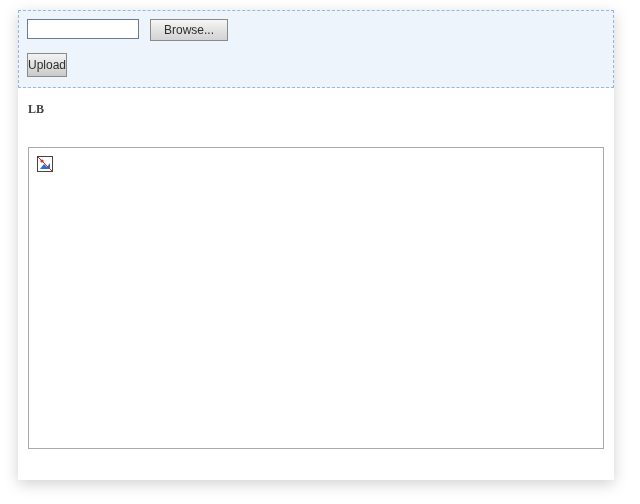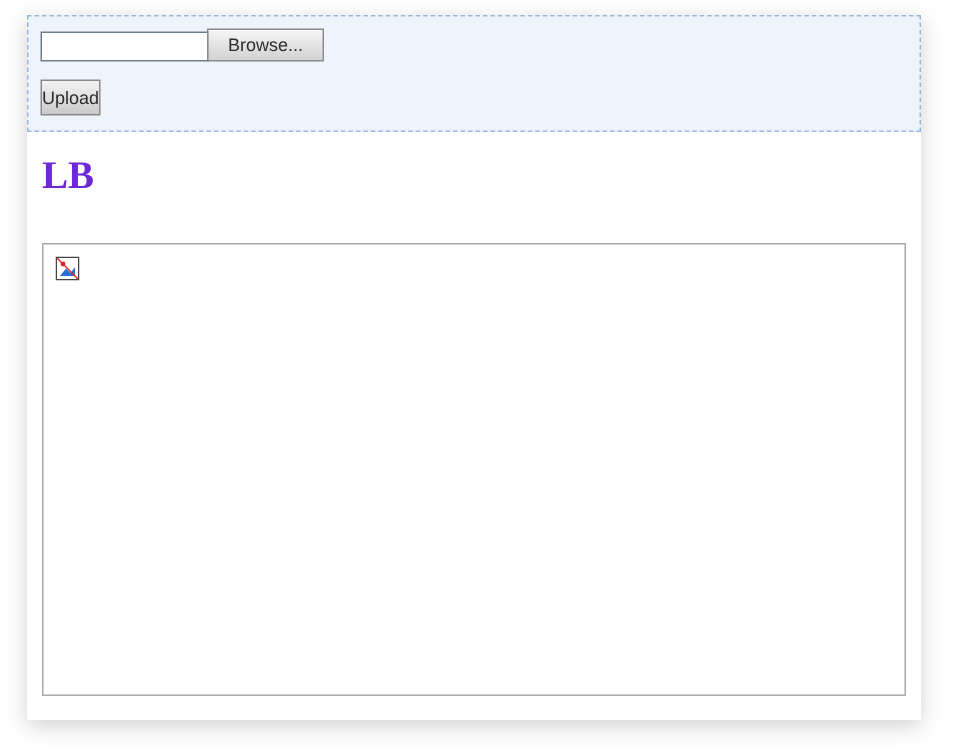--- a/index.html
+++ b/index.html
@@ -27,22 +27,22 @@
   }
   .upload-panel {
     border: 1px dashed #96b6da;
     background: #eef4fb;
     box-sizing: border-box;
     width: 100%;
     padding: 8px 8px 10px 8px;
   }
   .file-row {
     display: flex;
-    align-items: flex-end;
-    gap: 0;
+    align-items: flex-start;
+    gap: 12px;
     margin-bottom: 12px;
   }
   .file-input {
     width: 112px;
     height: 20px;
     background: #ffffff;
     border: 1px solid #6e7b8b;
     box-sizing: border-box;
     font-size: 12px;
     padding: 0 2px;
@@ -70,22 +70,22 @@
     color: #2d2d2d;
     padding: 0 0;
     cursor: pointer;
     font-family: inherit;
   }
   .content {
     padding: 14px 10px 0 10px;
   }
   .title {
     font-family: "Times New Roman", Times, serif;
-    font-size: 26px;
-    color: #6d28d9;
+    font-size: 12px;
+    color: #404040;
     margin: 0 0 30px 0;
   }
   .preview-frame {
     border: 1px solid #a9a9a9;
     width: calc(100% - 2px);
     height: 300px;
     position: relative;
     background: #ffffff;
   }
   .broken-img {

